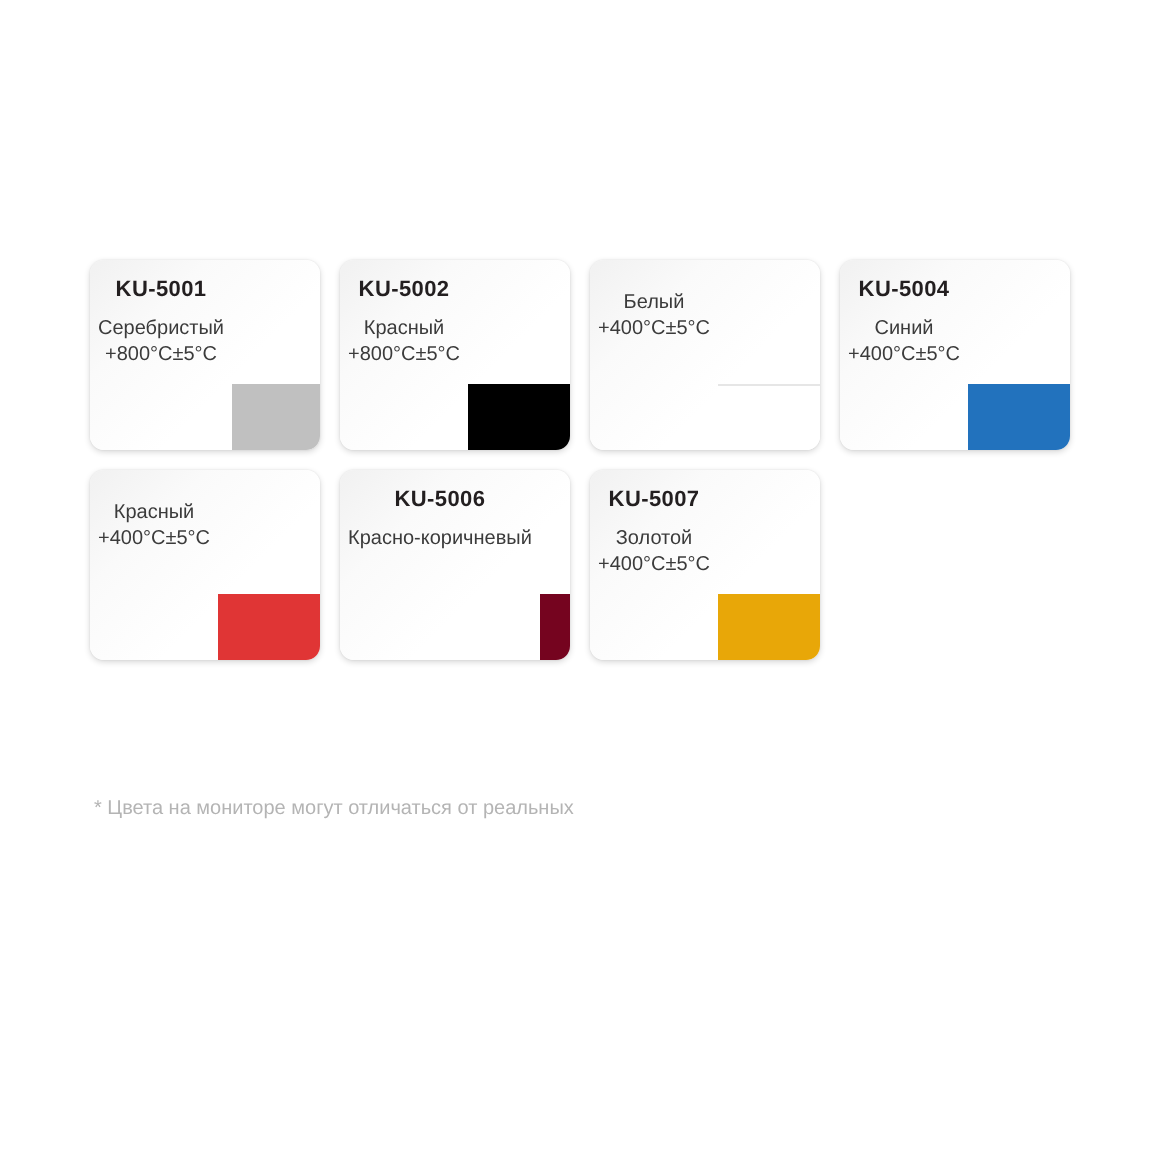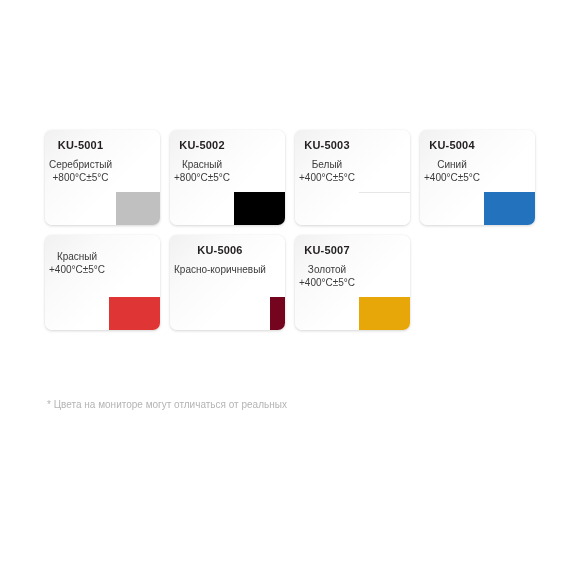--- a/index.html
+++ b/index.html
@@ -126,21 +126,20 @@
         <div class="color-card">
           <div class="card-text">
             <div class="card-code">KU-5002</div>
             <div class="card-name">Красный</div>
             <div class="card-temp">+800°C±5°C</div>
           </div>
           <div class="swatch" style="background: rgb(0, 0, 0);"></div>
         </div>
         <div class="color-card">
           <div class="card-text">
-            <div class="card-code">KU-5003</div>
             <div class="card-name">Белый</div>
             <div class="card-temp">+400°C±5°C</div>
           </div>
           <div class="swatch is-white" style="background: rgb(255, 255, 255);"></div>
         </div>
         <div class="color-card">
           <div class="card-text">
             <div class="card-code">KU-5004</div>
             <div class="card-name">Синий</div>
             <div class="card-temp">+400°C±5°C</div>

